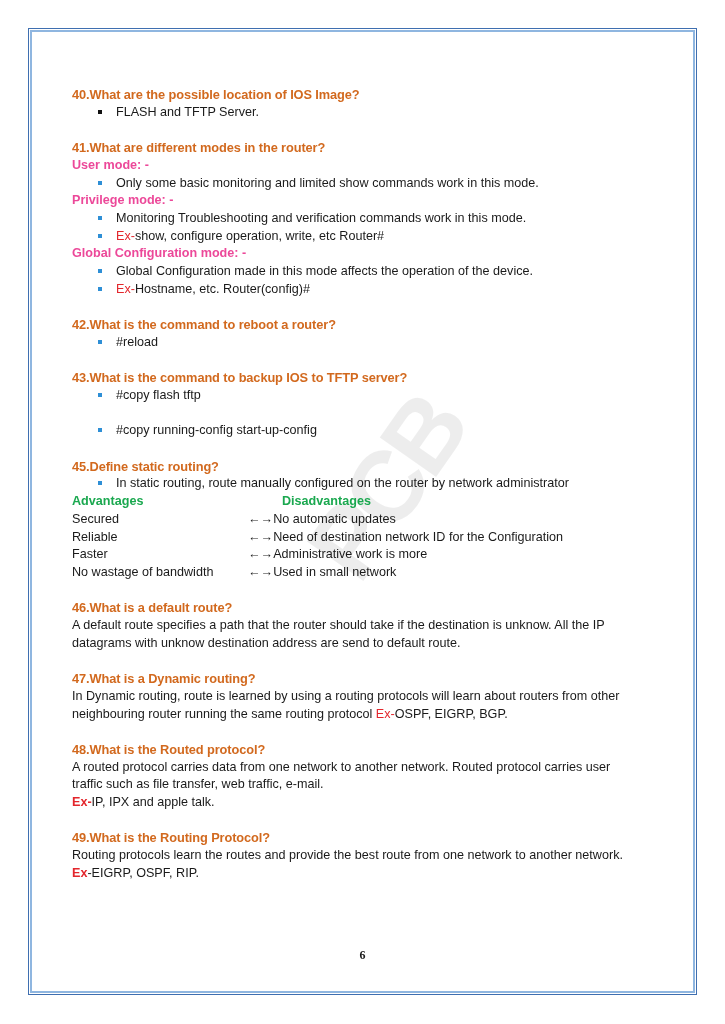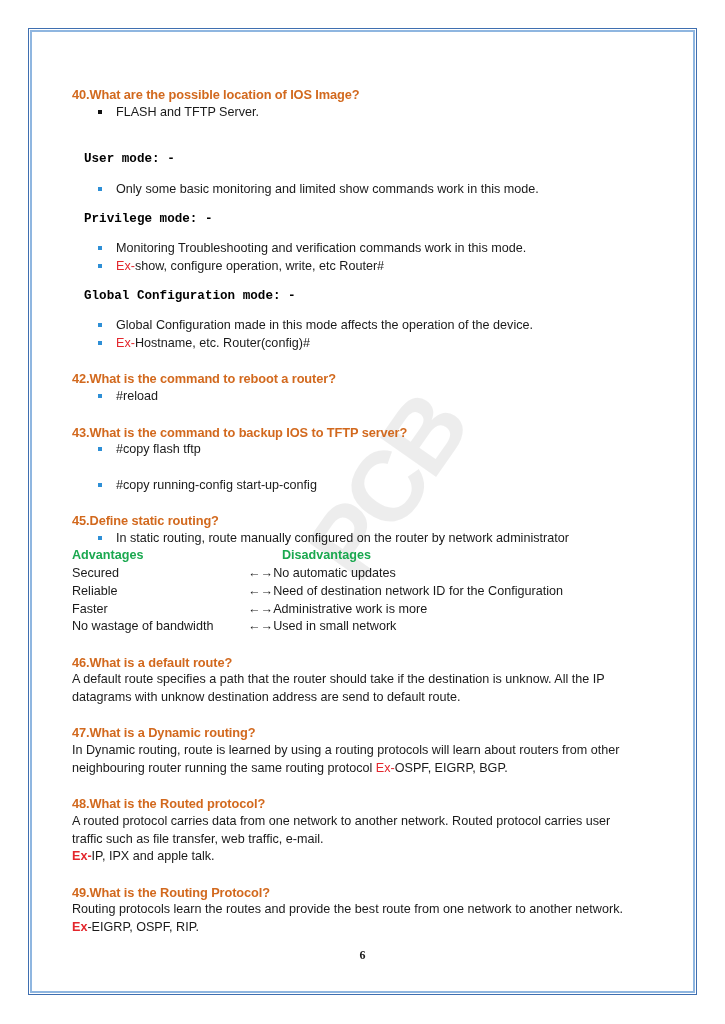--- a/index.html
+++ b/index.html
@@ -2,21 +2,21 @@
 <html><head>
 <meta charset="utf-8">
 <style>
   html, body { margin: 0; padding: 0; background: #ffffff; }
   body { width: 725px; height: 1024px; position: relative; overflow: hidden;
          font-family: "Liberation Sans", sans-serif; color: #1a1a1a; }
   .page-border { position: absolute; left: 28px; top: 28px; width: 667px; height: 965px;
                  border: 1px solid #3f6fb0; box-shadow: inset 0 0 0 1px #ffffff, inset 0 0 0 3px #8fb6e0; }
   .content { position: absolute; left: 72px; top: 86px; width: 560px; font-size: 12.6px; line-height: 17.7px; }
   .q { color: #d2691e; font-weight: bold; font-size: 12.8px; margin: 0; letter-spacing: -0.1px; }
-  .sub { color: #000000; font-weight: bold; margin: 12px; font-family: Liberation Mono, monospace; }
+  .sub { color: #ec4899; font-weight: bold; margin: 0; }
   ul.bl { list-style: none; margin: 0; padding: 0 0 0 26px; }
   ul.bl li { position: relative; padding-left: 18px; margin: 0; }
   ul.bl li .bullet { position: absolute; left: 0; top: 6px; width: 4px; height: 4px; background: #2e8fd6; }
   ul.bl li .bullet.black { background: #111; }
   .ex { color: #e3262c; }
   .exb { color: #e3262c; font-weight: bold; }
   .gap { height: 17.7px; }
   p.body { margin: 0; }
   .adv-table { display: grid; grid-template-columns: 176px 1fr; margin: 0; }
   .adv-head { color: #1aa84f; font-weight: bold; }
@@ -34,20 +34,21 @@
 <div class="watermark">PCB</div>
 
 <div class="content">
 
   <p class="q">40.What  are the possible location of IOS Image?</p>
   <ul class="bl">
     <li><span class="bullet black"></span><span>FLASH and TFTP Server.</span></li>
   </ul>
   <div class="gap"></div>
 
+  <p class="q">41.What  are  different modes in the router?</p>
   <p class="sub">User mode: -</p>
   <ul class="bl">
     <li><span class="bullet"></span><span>Only some basic monitoring and limited show commands work in this mode.</span></li>
   </ul>
   <p class="sub">Privilege mode: -</p>
   <ul class="bl">
     <li><span class="bullet"></span><span>Monitoring Troubleshooting and verification commands work in this mode.</span></li>
     <li><span class="bullet"></span><span class="ex">Ex-</span><span>show, configure operation, write, etc   Router#</span></li>
   </ul>
   <p class="sub">Global Configuration mode: -</p>

